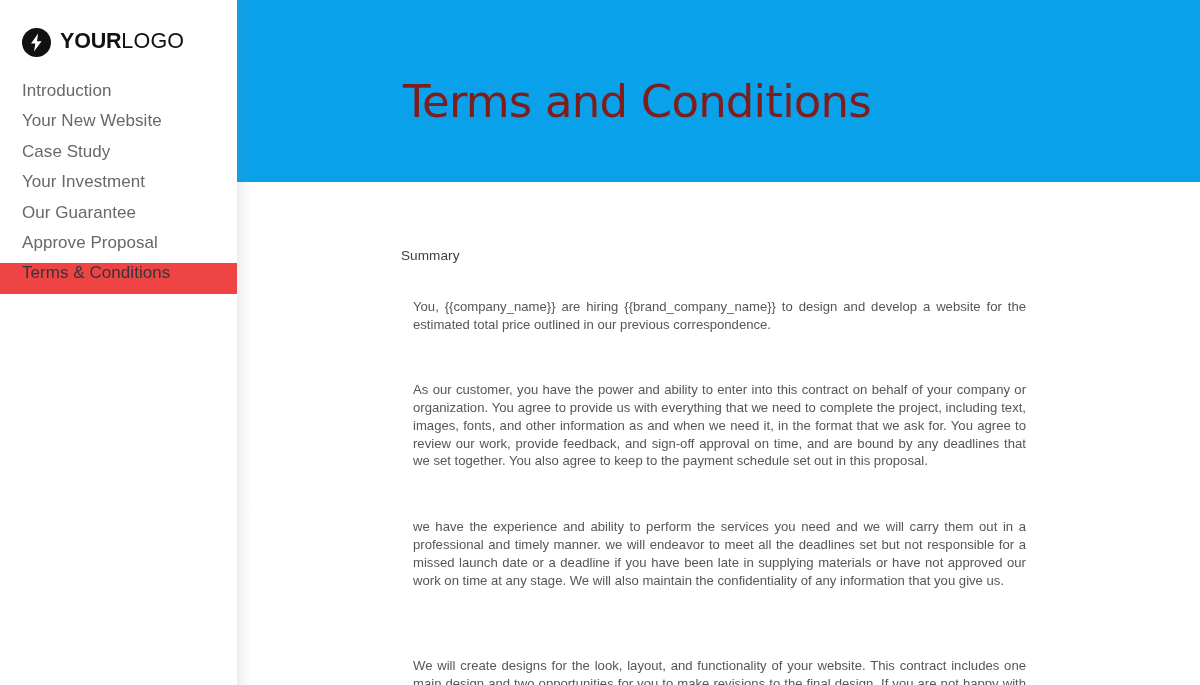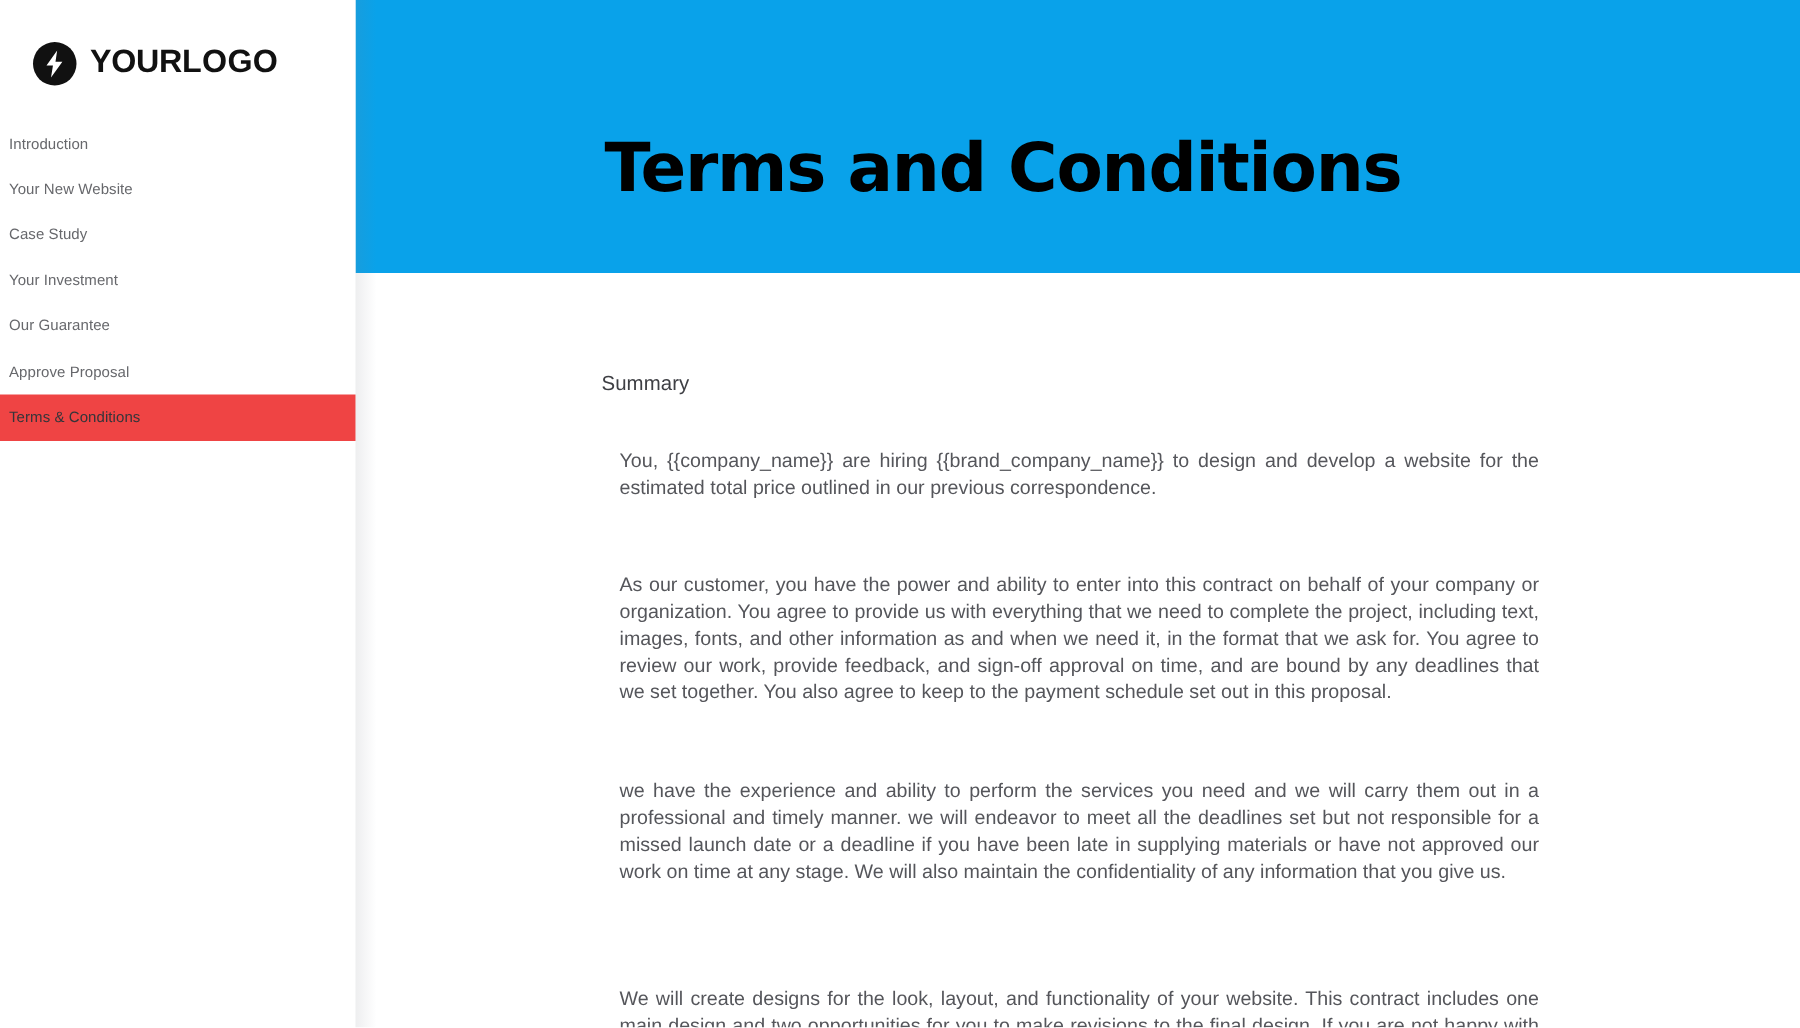--- a/index.html
+++ b/index.html
@@ -64,34 +64,34 @@
   .logo-mark svg { display: block; }
   .logo-text {
     margin-left: 9px;
     font-size: 21.5px;
     letter-spacing: -0.2px;
     line-height: 1;
     color: #111111;
     white-space: nowrap;
   }
   .logo-text .b { font-weight: 700; margin-top: 12px; }
-  .logo-text .l { font-weight: 700; letter-spacing: 0.2px; }
+  .logo-text .l { font-weight: 400; letter-spacing: 0.2px; }
 
   .nav {
     position: absolute;
     left: 0;
     top: 81px;
     width: 237px;
   }
   .nav-item {
     height: 30.4px;
     display: flex;
-    align-items: center;
-    padding-left: 6px;
-    font-size: 10px;
+    align-items: flex-start;
+    padding-left: 22px;
+    font-size: 17px;
     color: #67686c;
     letter-spacing: 0.05px;
     white-space: nowrap;
     cursor: pointer;
   }
   .nav-item.active {
     background: #ef4444;
     color: #34353a;
   }
 
@@ -101,24 +101,24 @@
     left: 237px;
     top: 0;
     width: 963px;
     height: 182px;
     background: #09a2ea;
     z-index: 1;
   }
   .header-title {
     position: absolute;
     left: 166px;
-    top: 58px;
+    top: 48px;
     font-size: 45px;
-    font-weight: 700;
-    color: #000000;
+    font-weight: 400;
+    color: #7f1d1d;
     letter-spacing: -0.8px;
     line-height: 1.05;
     white-space: nowrap;
     font-family: "DejaVu Sans", sans-serif;
   }
 
   
   .doc {
     position: absolute;
     left: 401px;

